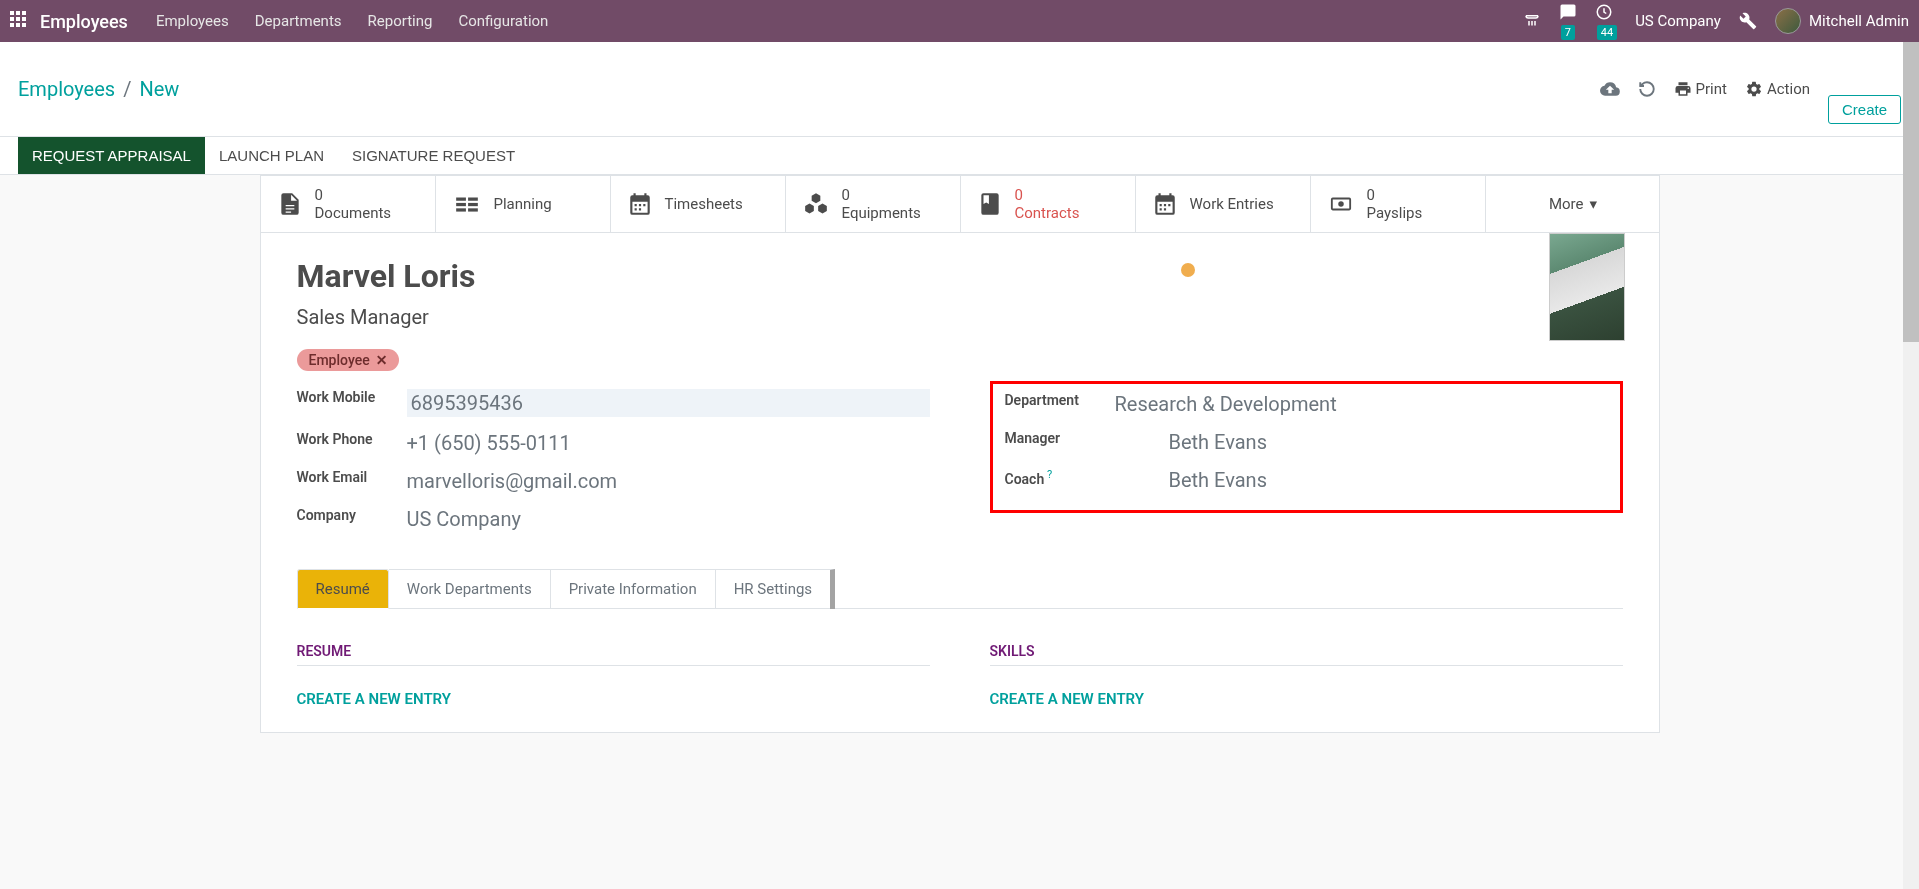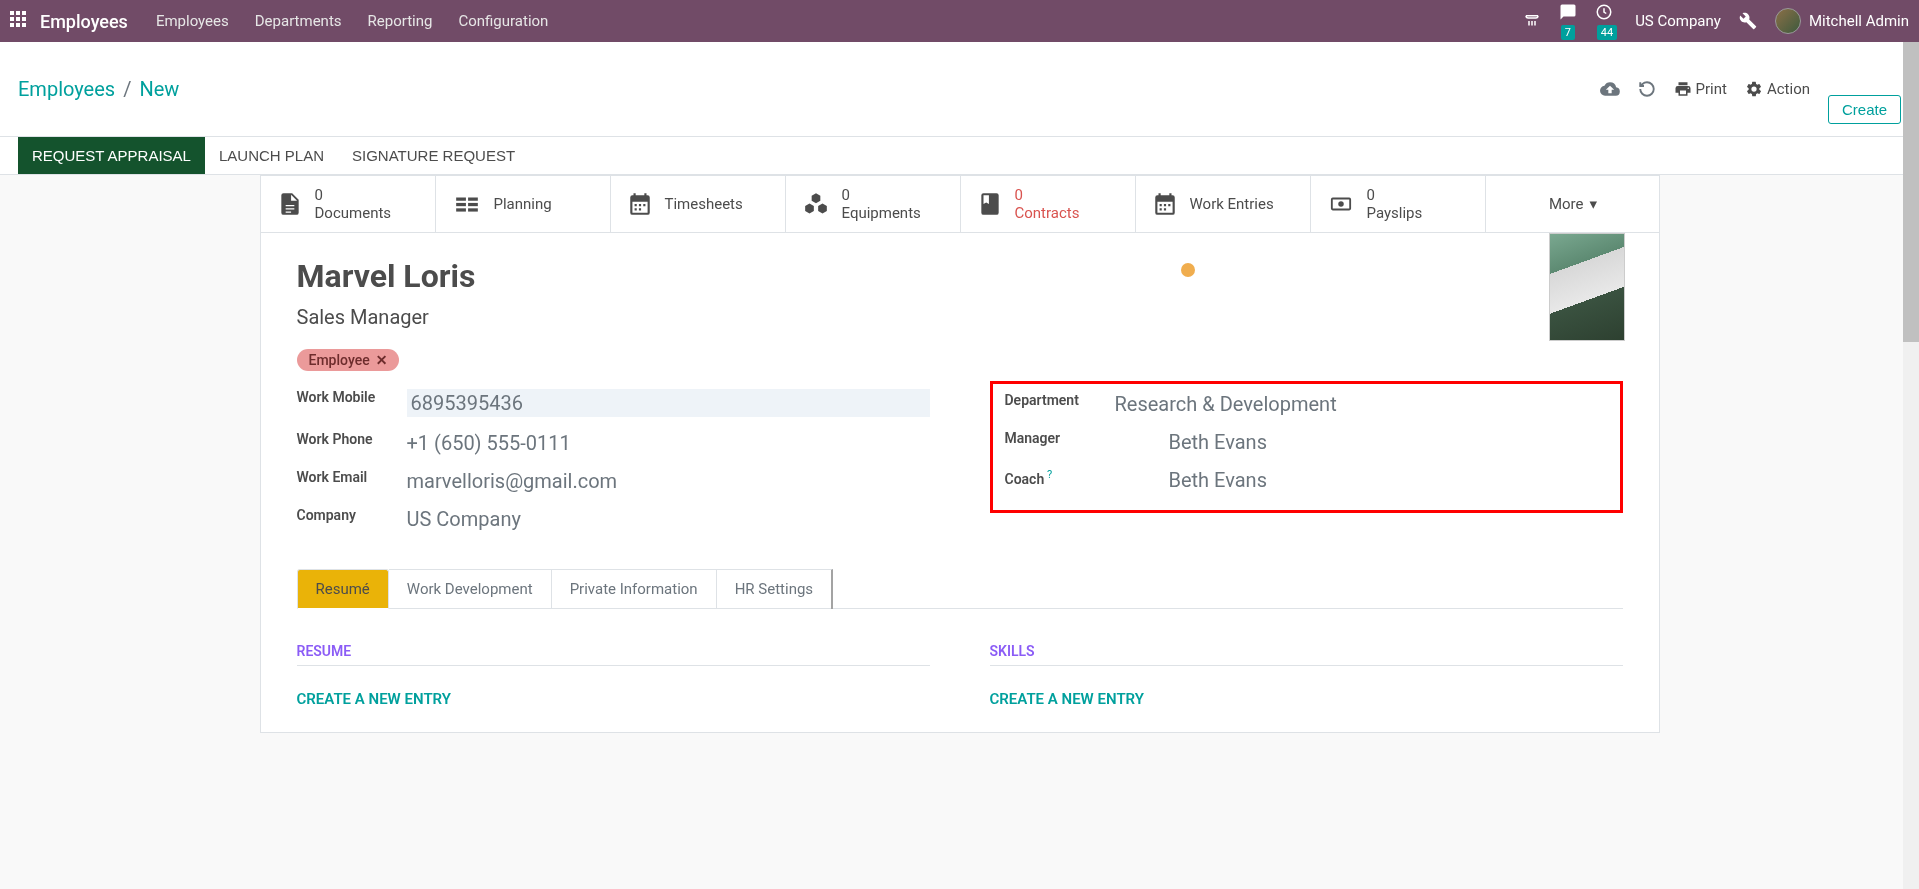--- a/index.html
+++ b/index.html
@@ -47,27 +47,27 @@
 .col { flex: 1; }
 .field-row { display: flex; margin-bottom: 14px; align-items: flex-start; }
 .field-label { width: 110px; font-weight: 600; color: #4c4c4c; font-size: 14px; flex-shrink: 0;}
 .field-label .help { color: #00a09d; font-weight: normal; font-size: 11px; vertical-align: super; }
 .field-val { color: #6c757d; font-size: 20px; flex: 1;}
 .field-val.highlight { background: #eef3f8; padding: 2px 4px; }
 .highlight-box { border: 3px solid #ff0000; padding: 8px 12px 4px; margin-top: -8px; }
 .tabs { display: flex; border-bottom: 1px solid #dee2e6; margin-top: 24px; }
 .tab { padding: 10px 18px; border: 1px solid transparent; border-bottom: none; cursor: pointer; color: #6c757d; font-size: 15px; margin-bottom: -1px; border-right: 1px solid #dee2e6;}
 .tab.active { border: 1px solid #dee2e6; border-bottom: 1px solid #fff; background: #eab308; color: #4c4c4c; border-radius: 3px 3px 0 0;}
-.tabs .tab:last-child { border-right: 2px solid #a3a3a3; }
+.tabs .tab:last-child { border-right: 5px solid #a3a3a3; }
 .tabs { border-top: none;}
 .tab:not(.active){ border-top: 1px solid #dee2e6; border-left: none;}
 .tab:first-child:not(.active){ border-left: 1px solid #dee2e6;}
 .tab-content { padding: 34px 0 0; display: flex; gap: 60px; }
 .section { flex: 1; }
-.section-title { font-size: 14px; font-weight: 600; color: #8b5cf6; text-transform: uppercase; margin-bottom: 24px; border-bottom: 1px solid #dee2e6; padding-bottom: 6px;}
+.section-title { font-size: 14px; font-weight: 600; color: #701a75; text-transform: uppercase; margin-bottom: 24px; border-bottom: 1px solid #dee2e6; padding-bottom: 6px;}
 .create-entry { color: #00a09d; font-weight: 600; font-size: 15px; cursor: pointer; text-transform: uppercase;}
 svg { display: block; }
 .scrollbar { position: fixed; right: 0; top: 42px; bottom: 0; width: 16px; background: #f0f0f0; }
 .scrollbar-thumb { background: #c0c0c0; width: 100%; height: 300px; }
 </style>
 </head>
 <body>
 
 <div class="topbar">
   <div class="apps-icon">
@@ -291,21 +291,21 @@
             <div class="field-row">
               <div class="field-label"><span>Coach</span><span class="help"> ?</span></div>
               <div class="field-val" style="padding-left:54px">Beth Evans</div>
             </div>
           </div>
         </div>
       </div>
 
       <div class="tabs">
         <div class="tab active">Resumé</div>
-        <div class="tab">Work Development</div>
+        <div class="tab">Work Departments</div>
         <div class="tab">Private Information</div>
         <div class="tab">HR Settings</div>
       </div>
 
       <div class="tab-content">
         <div class="section">
           <div class="section-title">RESUME</div>
           <div class="create-entry">CREATE A NEW ENTRY</div>
         </div>
         <div class="section">

